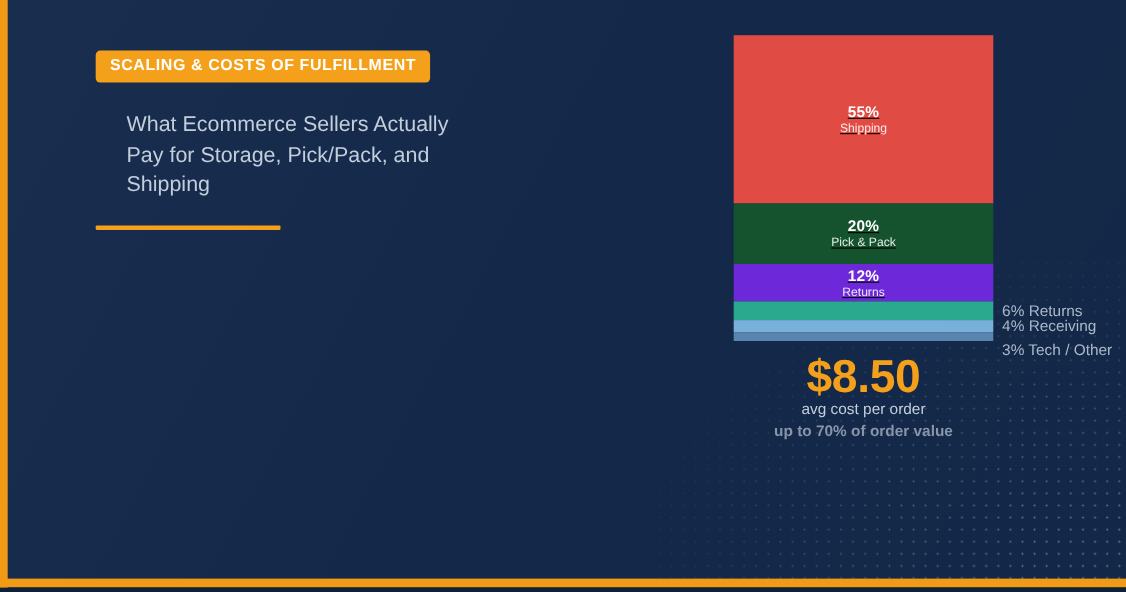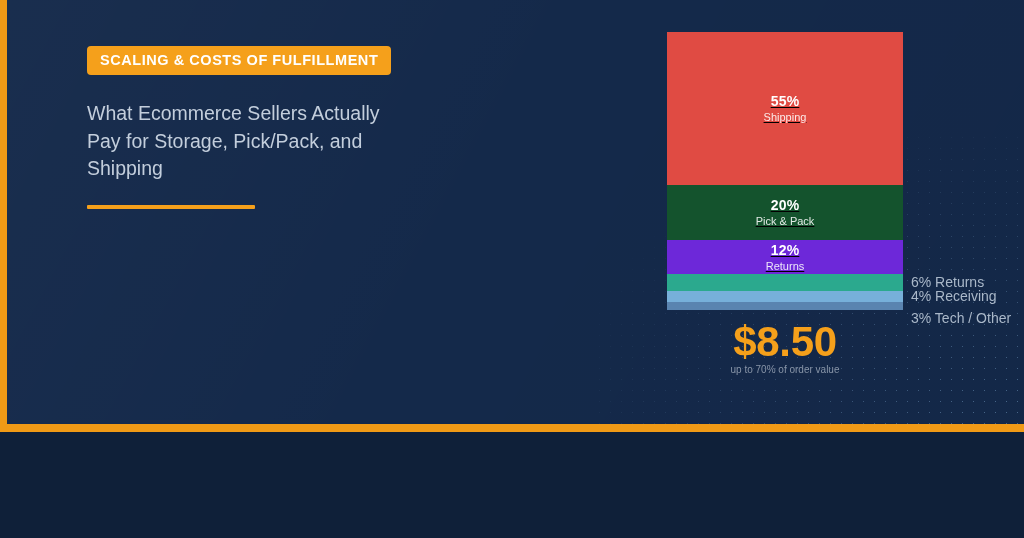--- a/index.html
+++ b/index.html
@@ -6,21 +6,21 @@
 
   html, body {
     width:1024px; height:538px;
     overflow:hidden;
     background:#0f2039;
     font-family:"Liberation Sans", sans-serif;
   }
 
   #slide {
     position:relative;
-    width:1024px; height:432px;
+    width:1024px; height:534px;
     background:
       radial-gradient(circle at 78% 88%, rgba(120,170,220,0.10) 0%, rgba(120,170,220,0) 42%),
       linear-gradient(128deg, #15294a 0%, #162c4f 32%, #132banything 33%, #14294a 60%, #122644 100%);
     background-color:#14294a;
     overflow:hidden;
   }
 
   
   #sheen {
     position:absolute; inset:0;
@@ -78,20 +78,21 @@
     max-width:430px;
   }
 
   #subtitle {
     margin-top:25px;
     color:#C3CEDC;
     font-size:19.5px;
     font-weight:normal;
     line-height:27.5px;
     max-width:300px;
+    margin-left:28px;
   }
 
   #rule {
     margin-top:22px;
     width:168px; height:4.5px;
     background:#F5A01B;
     border-radius:1px;
   }
 
   
@@ -153,22 +154,23 @@
   }
   #kpi-label {
     margin-top:4px;
     color:#C3CEDC;
     font-size:14px;
     line-height:17px;
   }
   #kpi-note {
     margin-top:4px;
     color:#8895A8;
-    font-size:10px;
+    font-size:14px;
     line-height:14px;
+    font-weight:bold;
   }
 </style>
 </head>
 <body>
 
 <div id="slide">
 
   <div id="sheen"></div>
   <div id="dots"></div>
   <div id="edge-left"></div>
@@ -198,16 +200,17 @@
         <div class="callout" style="top: 244.2px;">6% Returns</div>
         <div class="seg" style="height: 11.12px; background: rgb(119, 176, 218);"></div>
         <div class="callout" style="top: 258.1px;">4% Receiving</div>
         <div class="seg" style="height: 8.34px; background: rgb(90, 132, 176);"></div>
         <div class="callout" style="top: 280px;">3% Tech / Other</div>
       </div>
   </div>
 
   <div id="kpi">
     <div id="kpi-value">$8.50</div>
+    <div id="kpi-label">avg cost per order</div>
     <div id="kpi-note">up to 70% of order value</div>
   </div>
 
 </div>
 
 </body></html>

